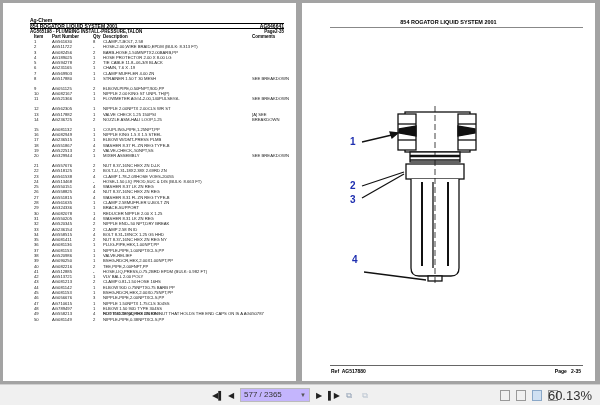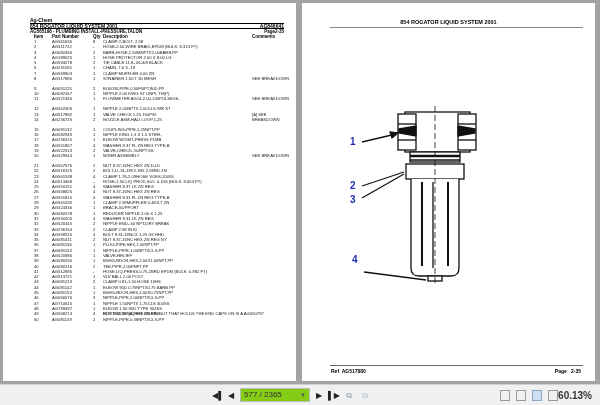--- a/index.html
+++ b/index.html
@@ -30,25 +30,25 @@
   .rp-rule { position: absolute; left: 28px; right: 12px; top: 24px; height: 1px; background: #888; }
   .rp-bottom-rule { position: absolute; left: 28px; right: 12px; top: 362px; height: 1px; background: #666; }
   .rp-ref { position: absolute; left: 29px; top: 365px; font-size: 5px; font-weight: bold; }
   .rp-page { position: absolute; right: 14px; top: 365px; font-size: 5px; font-weight: bold; }
   .diagram { position: absolute; left: 28px; top: 95px; width: 170px; height: 190px; }
   .callout { position: absolute; font-size: 10px; font-weight: bold; color: #1f2fb0; }
 
   
   .toolbar { position: absolute; left: 0; top: 384px; width: 600px; height: 21px; background: #f0f0f0; border-top: 1px solid #d0d0d0; }
   .tb-btn { position: absolute; top: 5px; height: 11px; font-size: 8px; color: #222; line-height: 11px; text-align: center; }
-  .page-box { position: absolute; left: 240px; top: 3px; width: 70px; height: 14px; background: #84cc16; border: 1px solid #bbb; font-size: 8px; line-height: 12px; padding-left: 3px; color: #333; }
+  .page-box { position: absolute; left: 240px; top: 3px; width: 70px; height: 14px; background: #c4b5fd; border: 1px solid #bbb; font-size: 8px; line-height: 12px; padding-left: 3px; color: #333; }
   .page-box .dd { position: absolute; right: 3px; top: 0; font-size: 6px; color: #555; }
   .view-icon { position: absolute; top: 5px; width: 10px; height: 11px; border: 1px solid #999; }
   .view-icon.active { background: #cfe0f2; border-color: #8aa8c8; }
-  .zoom-label { position: absolute; right: 8px; top: 5px; font-size: 10px; color: #333; line-height: 11px; font-weight: bold; }
+  .zoom-label { position: absolute; right: 8px; top: 5px; font-size: 13px; color: #333; line-height: 11px; }
 </style>
 </head>
 <body>
 
 <div class="viewer">
   <div class="page" id="page-left">
     <div class="lp-company">Ag-Chem</div>
     <div class="lp-title-row">
       <span>854 ROGATOR LIQUID SYSTEM 2001</span>
       <span>AG846641</span>

